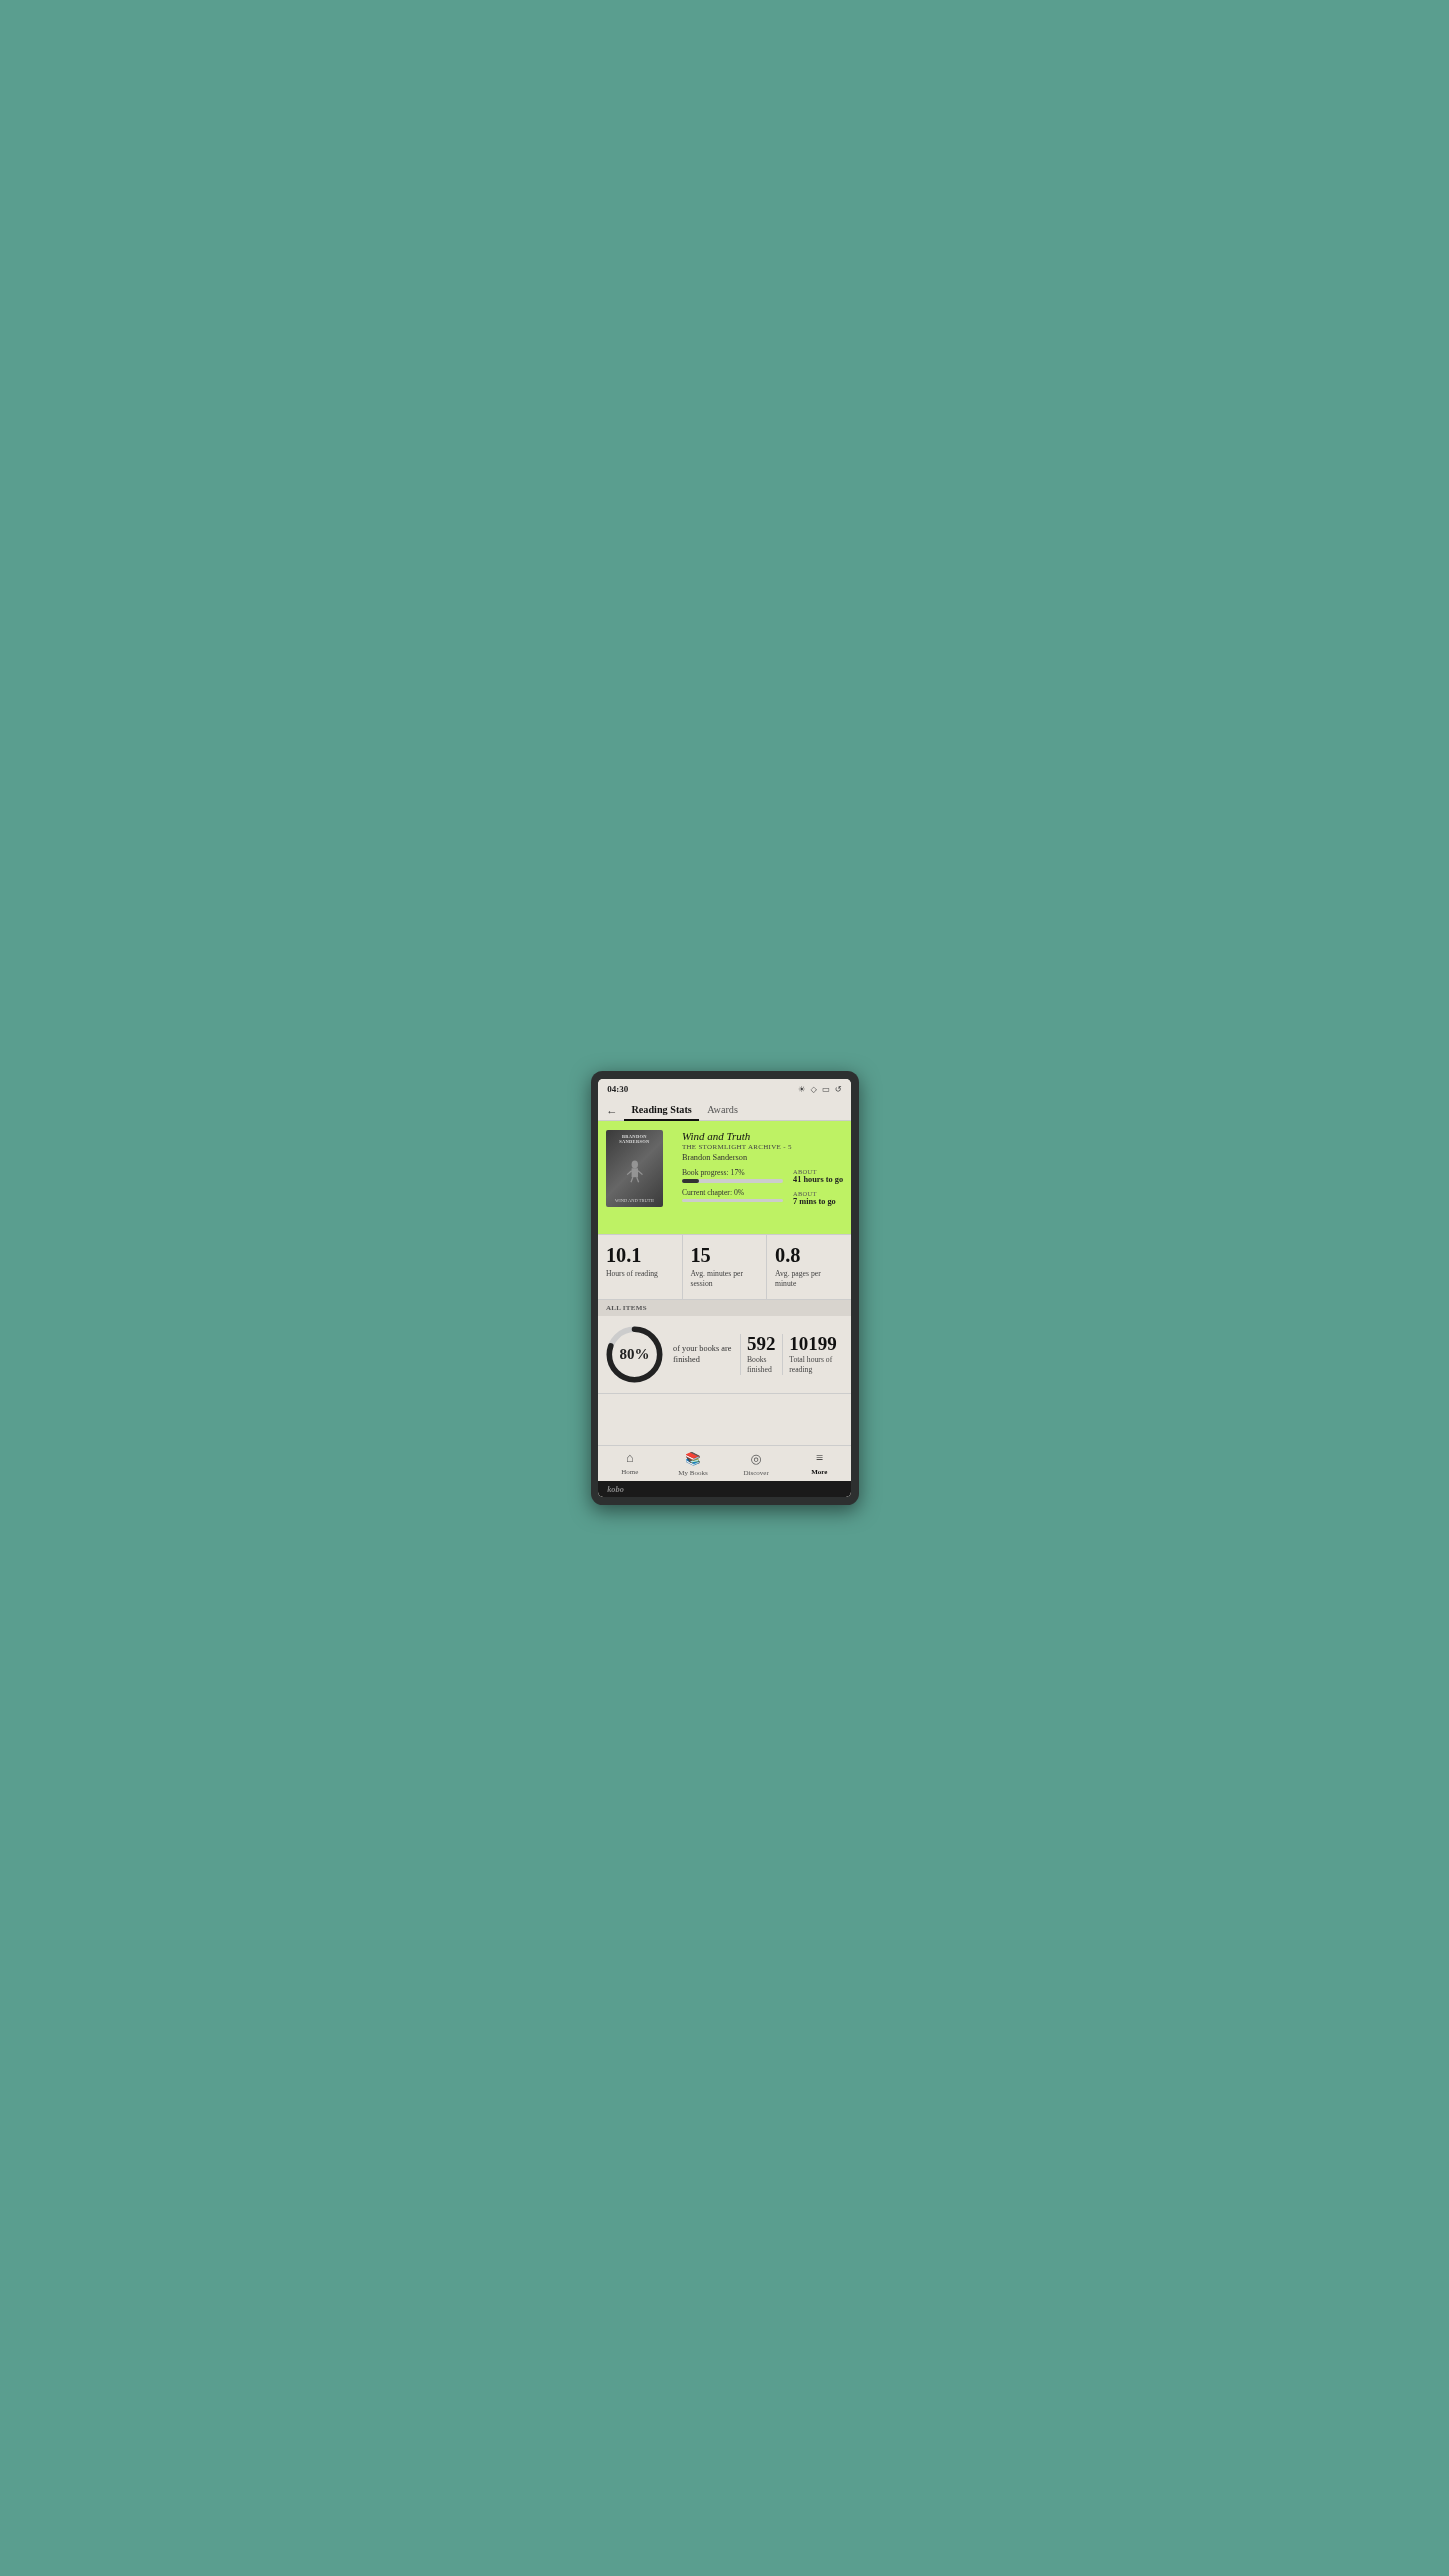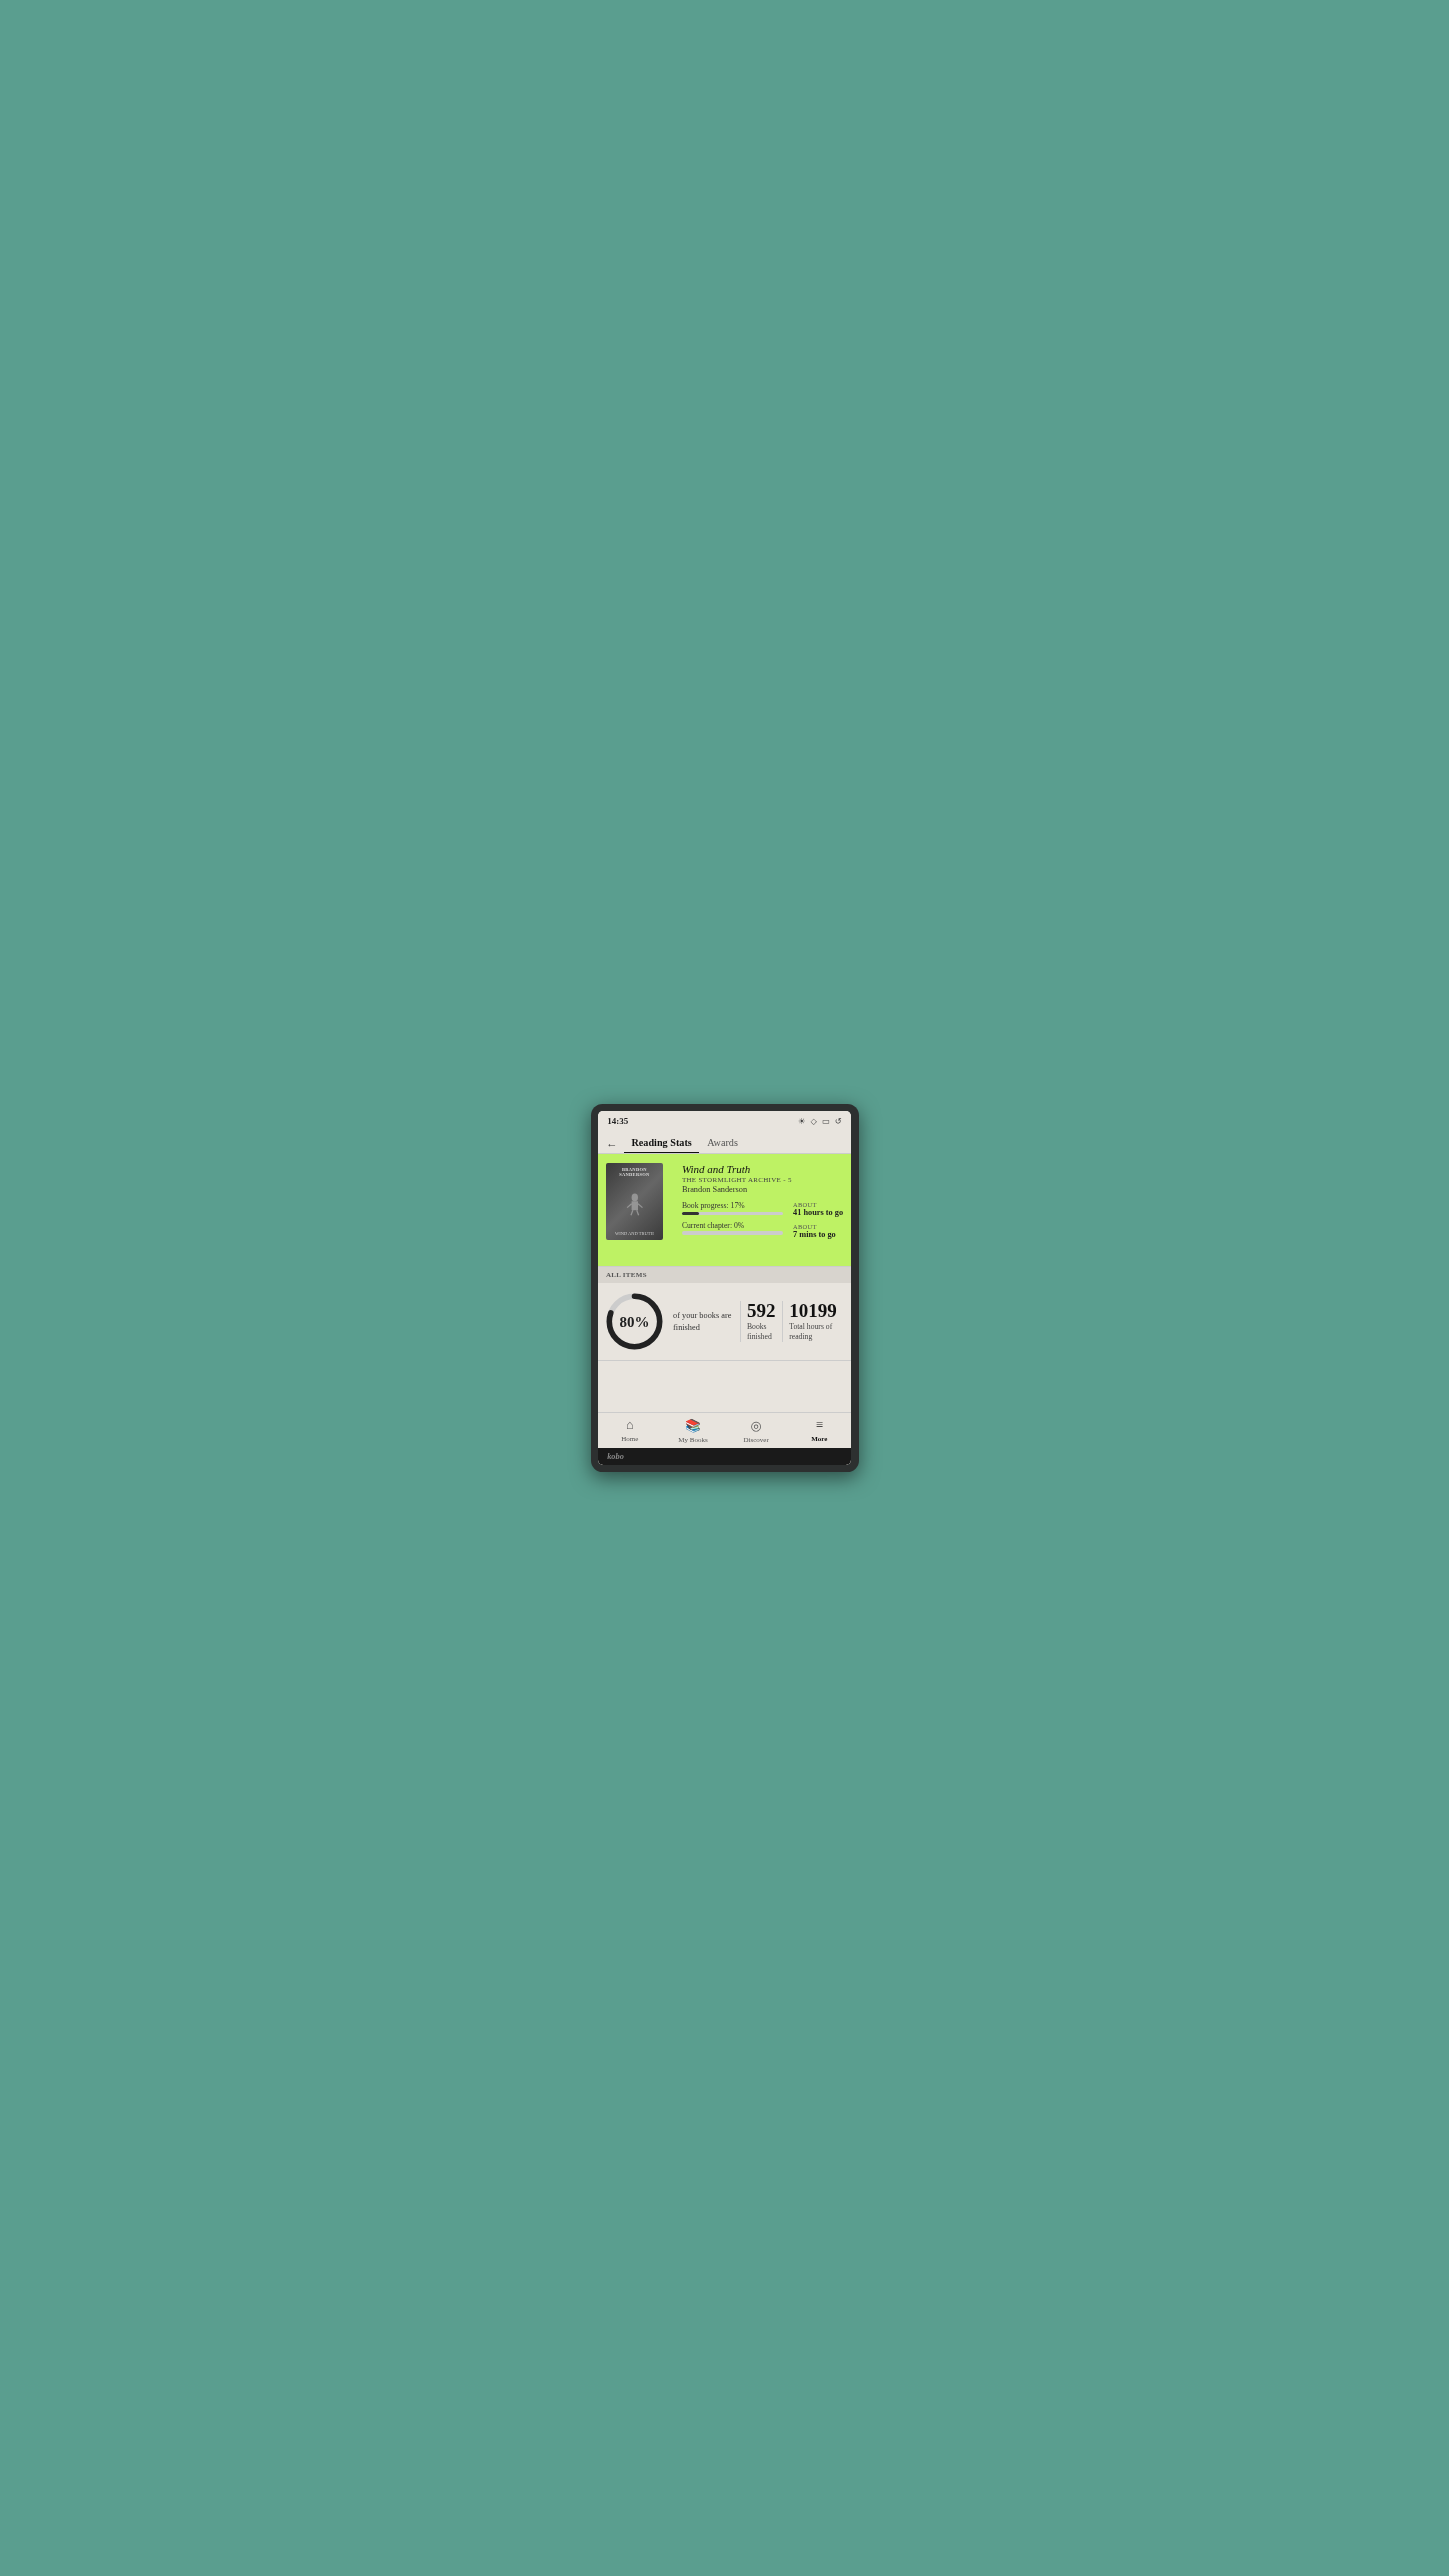--- a/index.html
+++ b/index.html
@@ -374,21 +374,21 @@
       background: #e8e4de;
     }
   </style>
 </head>
 <body>
 
 <div class="device-frame">
   <div class="screen">
 
     <div class="status-bar">
-      <span class="status-time">14:35</span>
+      <span class="status-time">04:30</span>
       <div class="status-icons">
         <span class="status-icon">☀</span>
         <span class="status-icon">◇</span>
         <span class="status-icon">▭</span>
         <span class="status-icon">↺</span>
       </div>
     </div>
 
     <div class="nav-tabs">
       <span class="back-arrow">←</span>
@@ -438,20 +438,34 @@
             <div class="about-value">41 hours to go</div>
             <div style="margin-top: 6.4px;">
               <div class="about-label">ABOUT</div>
               <div class="about-value">7 mins to go</div>
             </div>
           </div>
         </div>
       </div>
     </div>
 
+    <div class="stats-row">
+      <div class="stat-cell">
+        <div class="stat-number">10.1</div>
+        <div class="stat-label">Hours of reading</div>
+      </div>
+      <div class="stat-cell">
+        <div class="stat-number">15</div>
+        <div class="stat-label">Avg. minutes per session</div>
+      </div>
+      <div class="stat-cell">
+        <div class="stat-number">0.8</div>
+        <div class="stat-label">Avg. pages per minute</div>
+      </div>
+    </div>
 
     <div class="all-items-header">ALL ITEMS</div>
 
     <div class="all-items-content">
 
       <div class="donut-container">
         <svg class="donut-svg" viewBox="0 0 36 36">
           <circle cx="18" cy="18" r="15.915" fill="none" stroke="#ccc" stroke-width="3.5"></circle>
           <circle cx="18" cy="18" r="15.915" fill="none" stroke="#888" stroke-width="2" stroke-dasharray="10, 90" stroke-linecap="round"></circle>
           <circle cx="18" cy="18" r="15.915" fill="none" stroke="#222" stroke-width="3.5" stroke-dasharray="80, 20" stroke-linecap="round"></circle>

